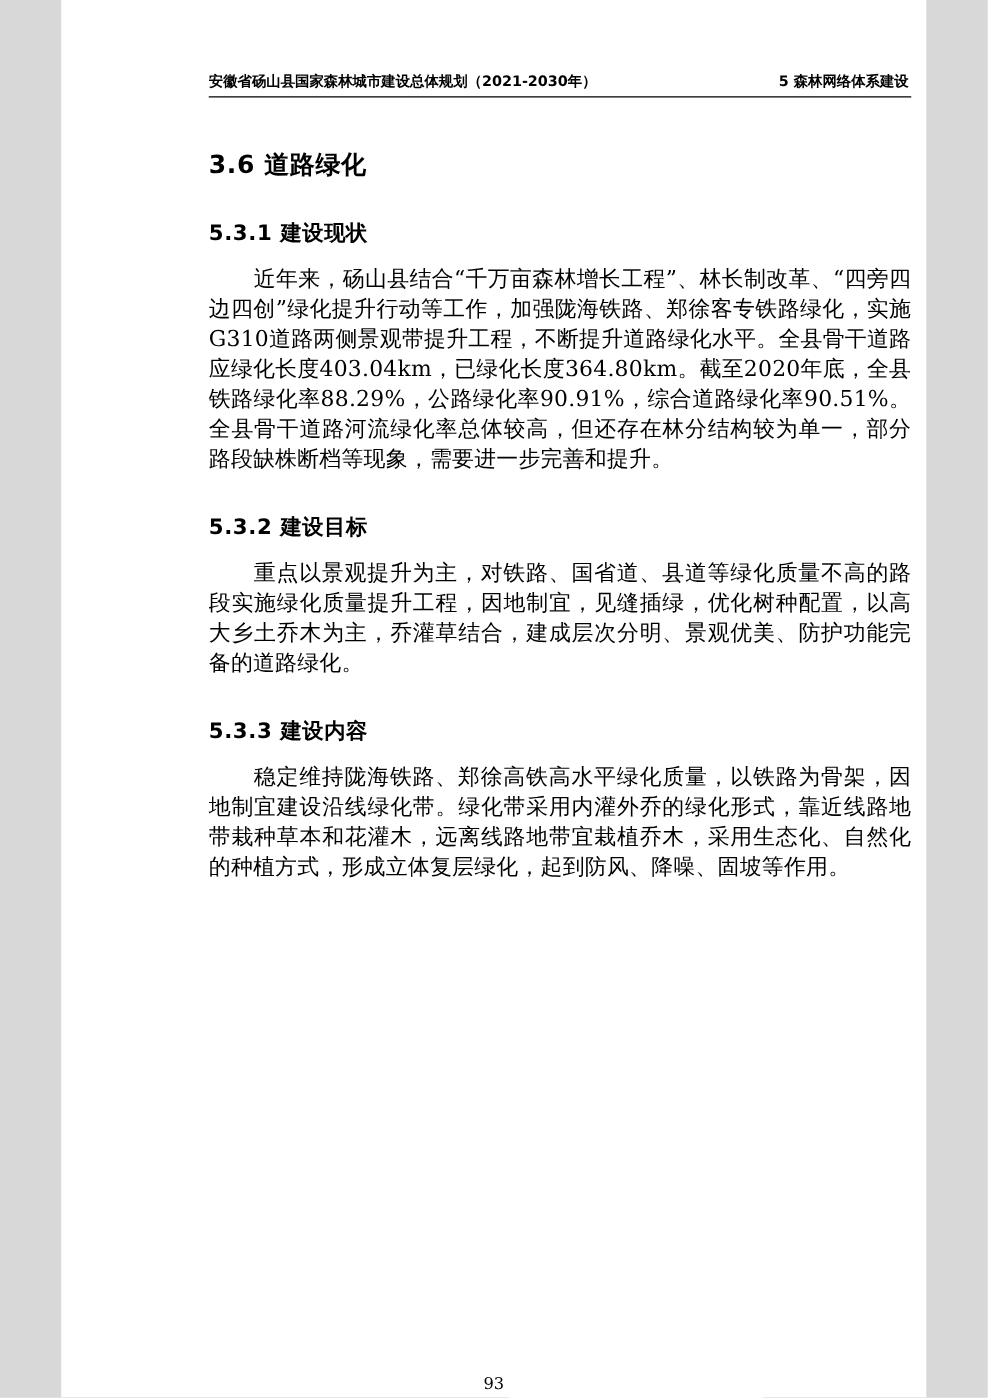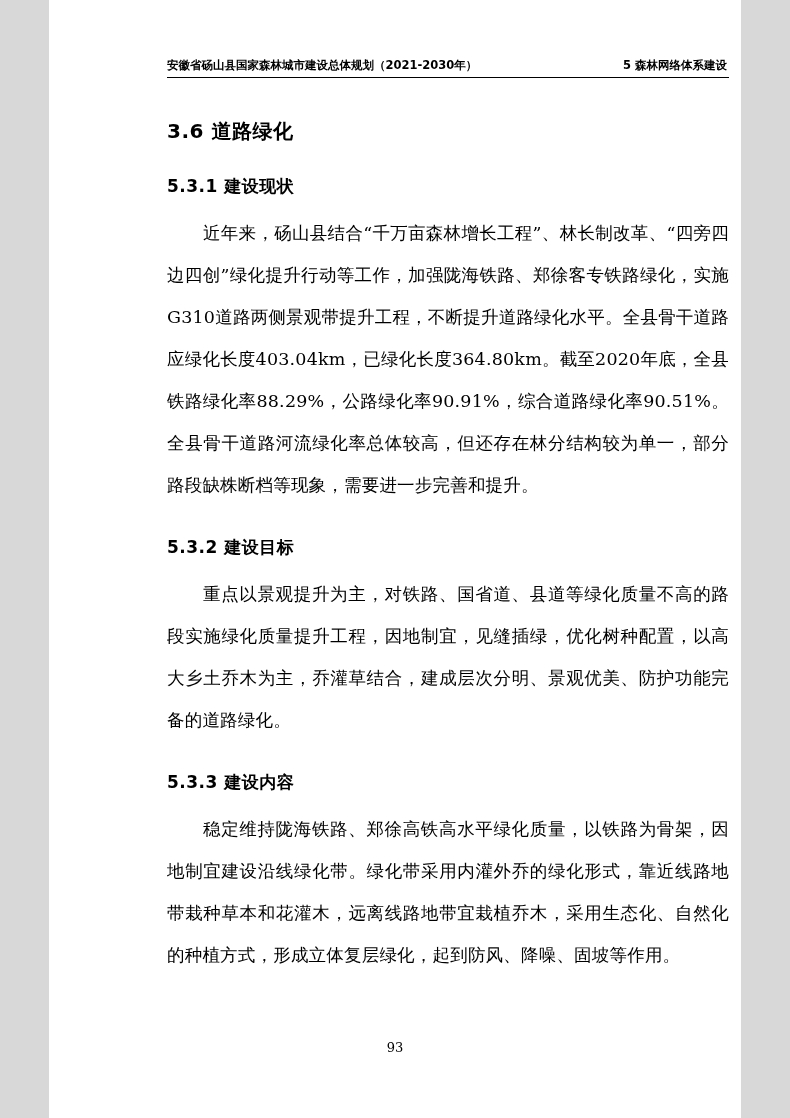--- a/index.html
+++ b/index.html
@@ -66,34 +66,34 @@
     font-size: 17px;
     margin: 30px 0 0 0;
     letter-spacing: 0.5px;
     color: #000000;
   }
   .first-sub { margin-top: 32px; }
   
   p.body {
     font-family: "DejaVu Serif", "Liberation Serif", serif;
     font-size: 17.5px;
-    line-height: 42px;
+    line-height: 24px;
     margin: 14px 0 0 0;
     text-indent: 36px;
     text-align: justify;
     text-justify: inter-ideograph;
     color: #000;
     letter-spacing: 0.2px;
   }
   
   .folio {
     position: absolute;
     left: 0;
     right: 0;
-    top: 1040px;
+    top: 1100px;
     text-align: center;
     font-family: "DejaVu Serif", "Liberation Serif", serif;
     font-size: 13px;
     color: #000;
   }
 </style>
 </head>
 <body>
 
 <div class="page">

